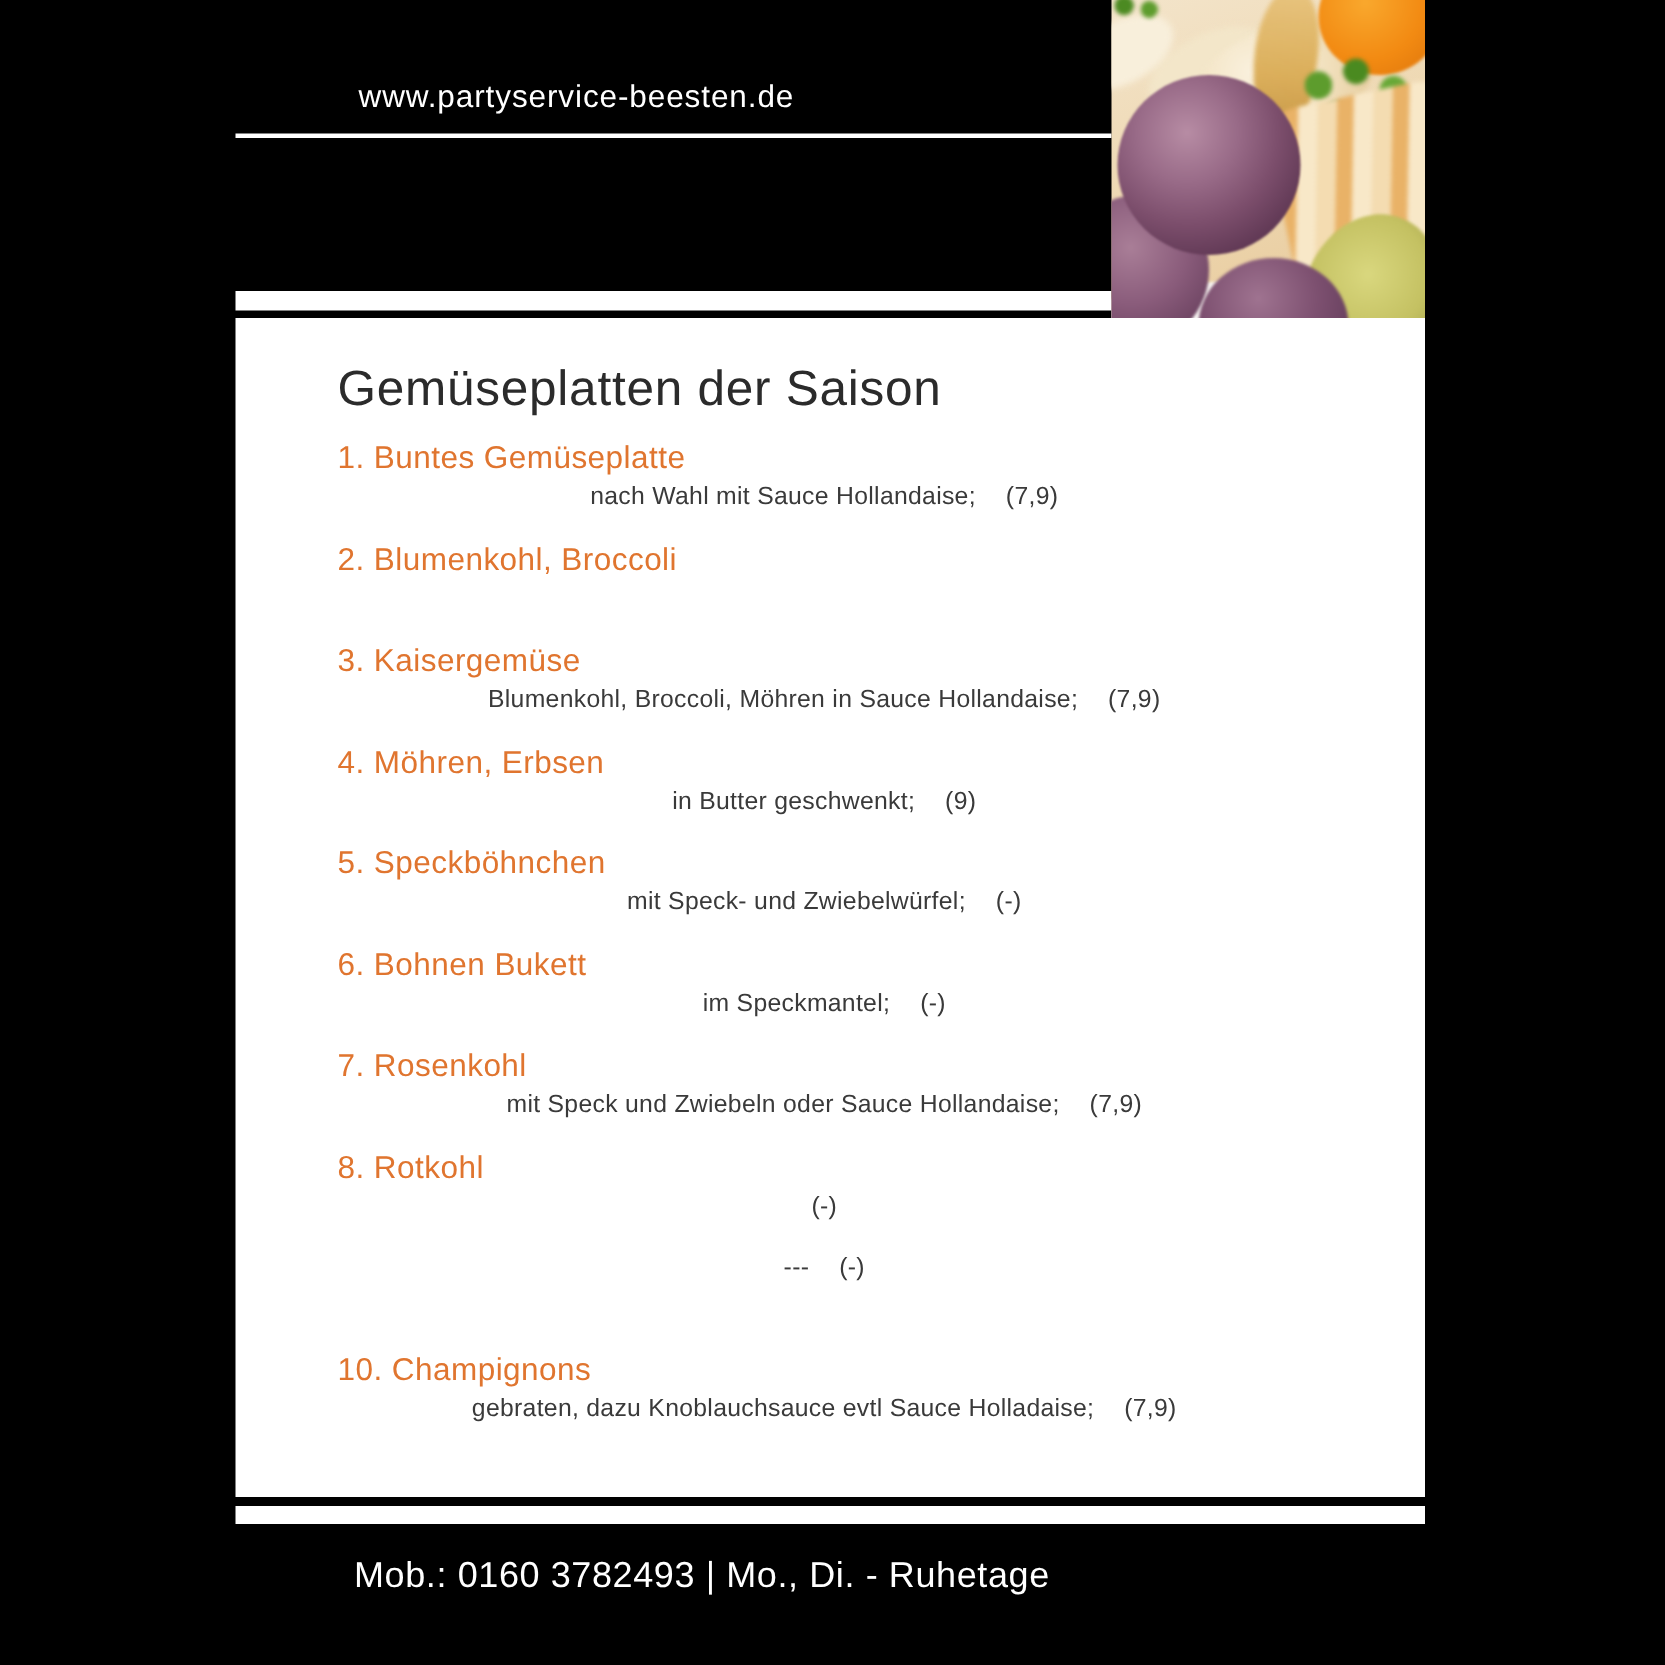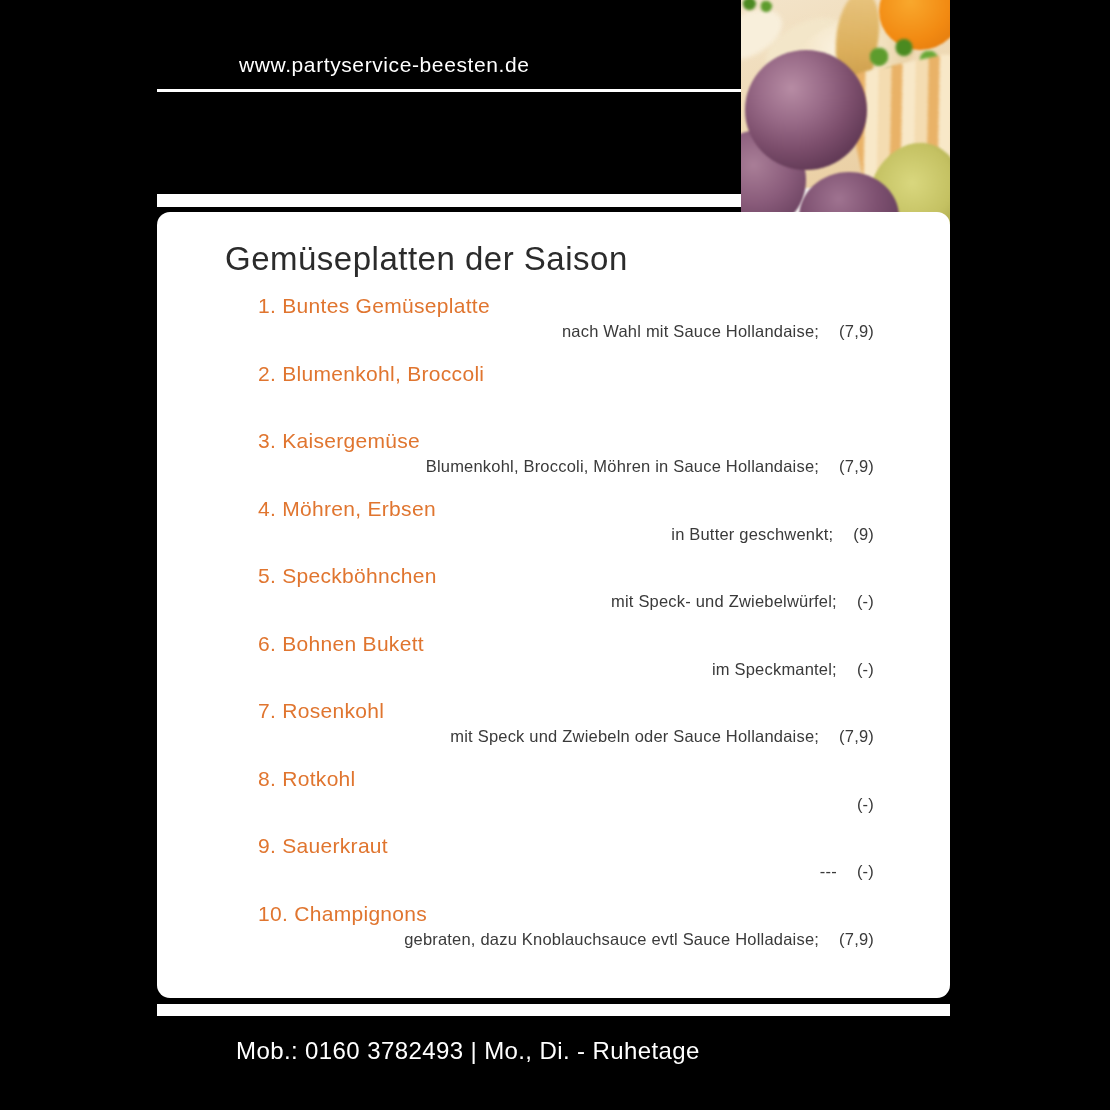--- a/index.html
+++ b/index.html
@@ -45,21 +45,20 @@
   }
 
   
   .sheet {
     position: absolute;
     left: 157px;
     top: 212px;
     width: 793px;
     height: 786px;
     background: #ffffff;
-    border-radius: 13px;
   }
   .menu-title {
     position: absolute;
     left: 68px;
     top: 27px;
     font-size: 33px;
     line-height: 40px;
     font-weight: 500;
     color: #2b2b2b;
     letter-spacing: 0.5px;
@@ -72,25 +71,24 @@
   }
   .item {
     height: 67.5px;
   }
   .item .name {
     font-size: 21px;
     line-height: 26px;
     font-weight: 500;
     color: #e0752f;
     letter-spacing: 0.3px;
-    margin-left: 33px;
   }
   .item .row {
     display: flex;
-    justify-content: flex-end;
+    justify-content: center;
     align-items: baseline;
     font-size: 16.5px;
     line-height: 25px;
     color: #3a3a3a;
     letter-spacing: 0.2px;
     gap: 20px;
   }
   .item .allergens {
     color: #3a3a3a;
   }
@@ -305,21 +303,20 @@
   </div>
 
   <div class="item">
     <div class="name">8. Rotkohl</div>
     <div class="row">
       <span class="allergens">(-)</span>
     </div>
   </div>
 
   <div class="item">
-    <div class="name">9. Sauerkraut</div>
     <div class="row">
       <span class="desc">---</span>
       <span class="allergens">(-)</span>
     </div>
   </div>
 
   <div class="item">
     <div class="name">10. Champignons</div>
     <div class="row">
       <span class="desc">gebraten, dazu Knoblauchsauce evtl Sauce Holladaise;</span>

